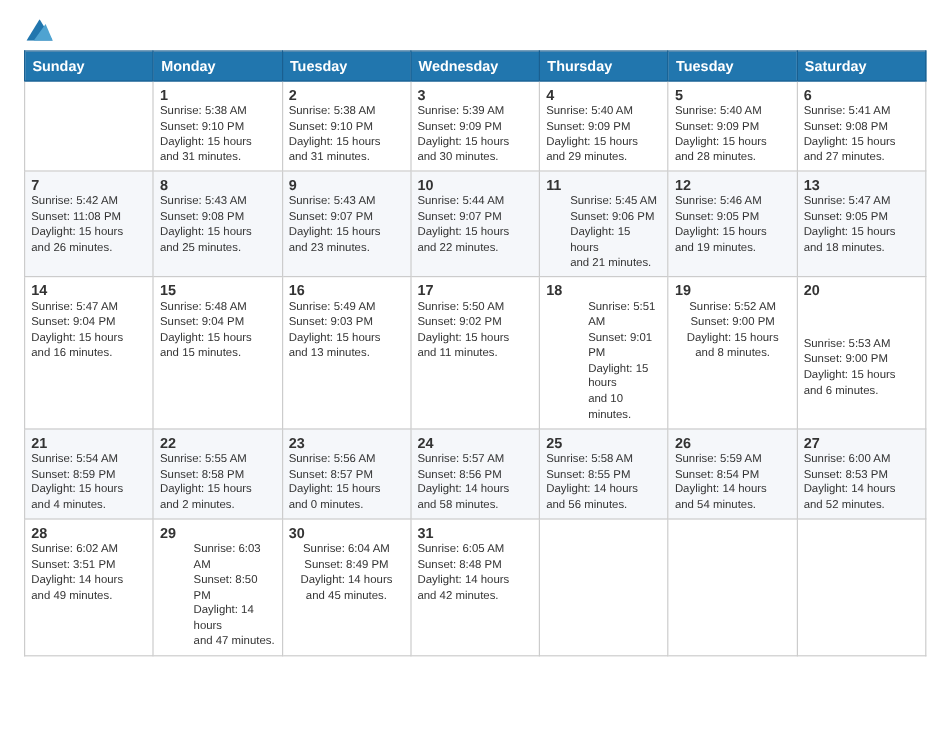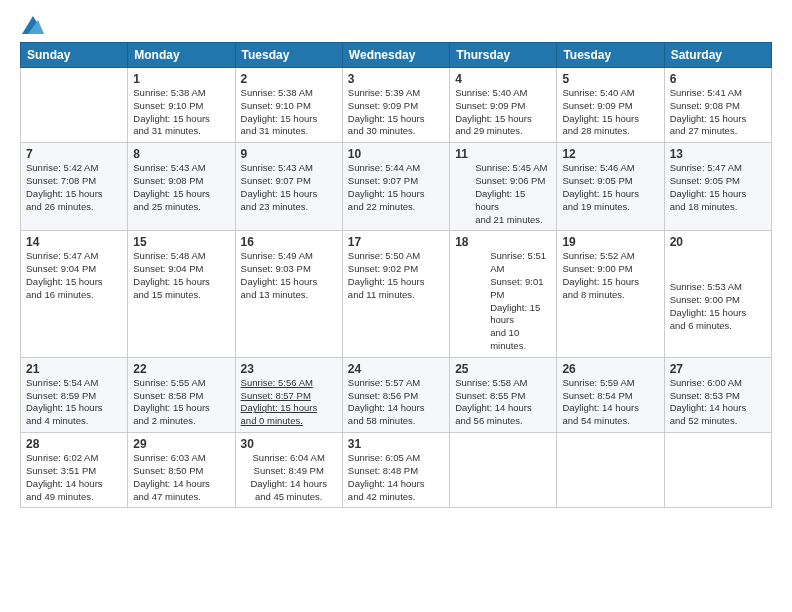--- a/index.html
+++ b/index.html
@@ -180,21 +180,21 @@
             <div class="day-info" style="white-space: pre-line;">Sunrise: 5:41 AM
 Sunset: 9:08 PM
 Daylight: 15 hours
 and 27 minutes.</div>
           </td>
         </tr>
         <tr>
           <td>
             <span class="day-num">7</span>
             <div class="day-info" style="white-space: pre-line;">Sunrise: 5:42 AM
-Sunset: 7:08 PM
+Sunset: 11:08 PM
 Daylight: 15 hours
 and 26 minutes.</div>
           </td>
           <td>
             <span class="day-num">8</span>
             <div class="day-info" style="white-space: pre-line;">Sunrise: 5:43 AM
 Sunset: 9:08 PM
 Daylight: 15 hours
 and 25 minutes.</div>
           </td>
@@ -265,21 +265,21 @@
           </td>
           <td>
             <span class="day-num">18</span>
             <div class="day-info" style="white-space: pre-line; margin-left: 35px;">Sunrise: 5:51 AM
 Sunset: 9:01 PM
 Daylight: 15 hours
 and 10 minutes.</div>
           </td>
           <td>
             <span class="day-num">19</span>
-            <div class="day-info" style="white-space: pre-line;">Sunrise: 5:52 AM
+            <div class="day-info" style="white-space: pre-line; text-align: center;">Sunrise: 5:52 AM
 Sunset: 9:00 PM
 Daylight: 15 hours
 and 8 minutes.</div>
           </td>
           <td>
             <span class="day-num">20</span>
             <div class="day-info" style="white-space: pre-line; margin-top: 32px;">Sunrise: 5:53 AM
 Sunset: 9:00 PM
 Daylight: 15 hours
 and 6 minutes.</div>
@@ -295,21 +295,21 @@
           </td>
           <td>
             <span class="day-num">22</span>
             <div class="day-info" style="white-space: pre-line;">Sunrise: 5:55 AM
 Sunset: 8:58 PM
 Daylight: 15 hours
 and 2 minutes.</div>
           </td>
           <td>
             <span class="day-num">23</span>
-            <div class="day-info" style="white-space: pre-line; text-decoration: underline;">Sunrise: 5:56 AM
+            <div class="day-info" style="white-space: pre-line;">Sunrise: 5:56 AM
 Sunset: 8:57 PM
 Daylight: 15 hours
 and 0 minutes.</div>
           </td>
           <td>
             <span class="day-num">24</span>
             <div class="day-info" style="white-space: pre-line;">Sunrise: 5:57 AM
 Sunset: 8:56 PM
 Daylight: 14 hours
 and 58 minutes.</div>
@@ -339,21 +339,21 @@
         <tr>
           <td>
             <span class="day-num">28</span>
             <div class="day-info" style="white-space: pre-line;">Sunrise: 6:02 AM
 Sunset: 3:51 PM
 Daylight: 14 hours
 and 49 minutes.</div>
           </td>
           <td>
             <span class="day-num">29</span>
-            <div class="day-info" style="white-space: pre-line;">Sunrise: 6:03 AM
+            <div class="day-info" style="white-space: pre-line; margin-left: 28px;">Sunrise: 6:03 AM
 Sunset: 8:50 PM
 Daylight: 14 hours
 and 47 minutes.</div>
           </td>
           <td>
             <span class="day-num">30</span>
             <div class="day-info" style="white-space: pre-line; text-align: center;">Sunrise: 6:04 AM
 Sunset: 8:49 PM
 Daylight: 14 hours
 and 45 minutes.</div>

